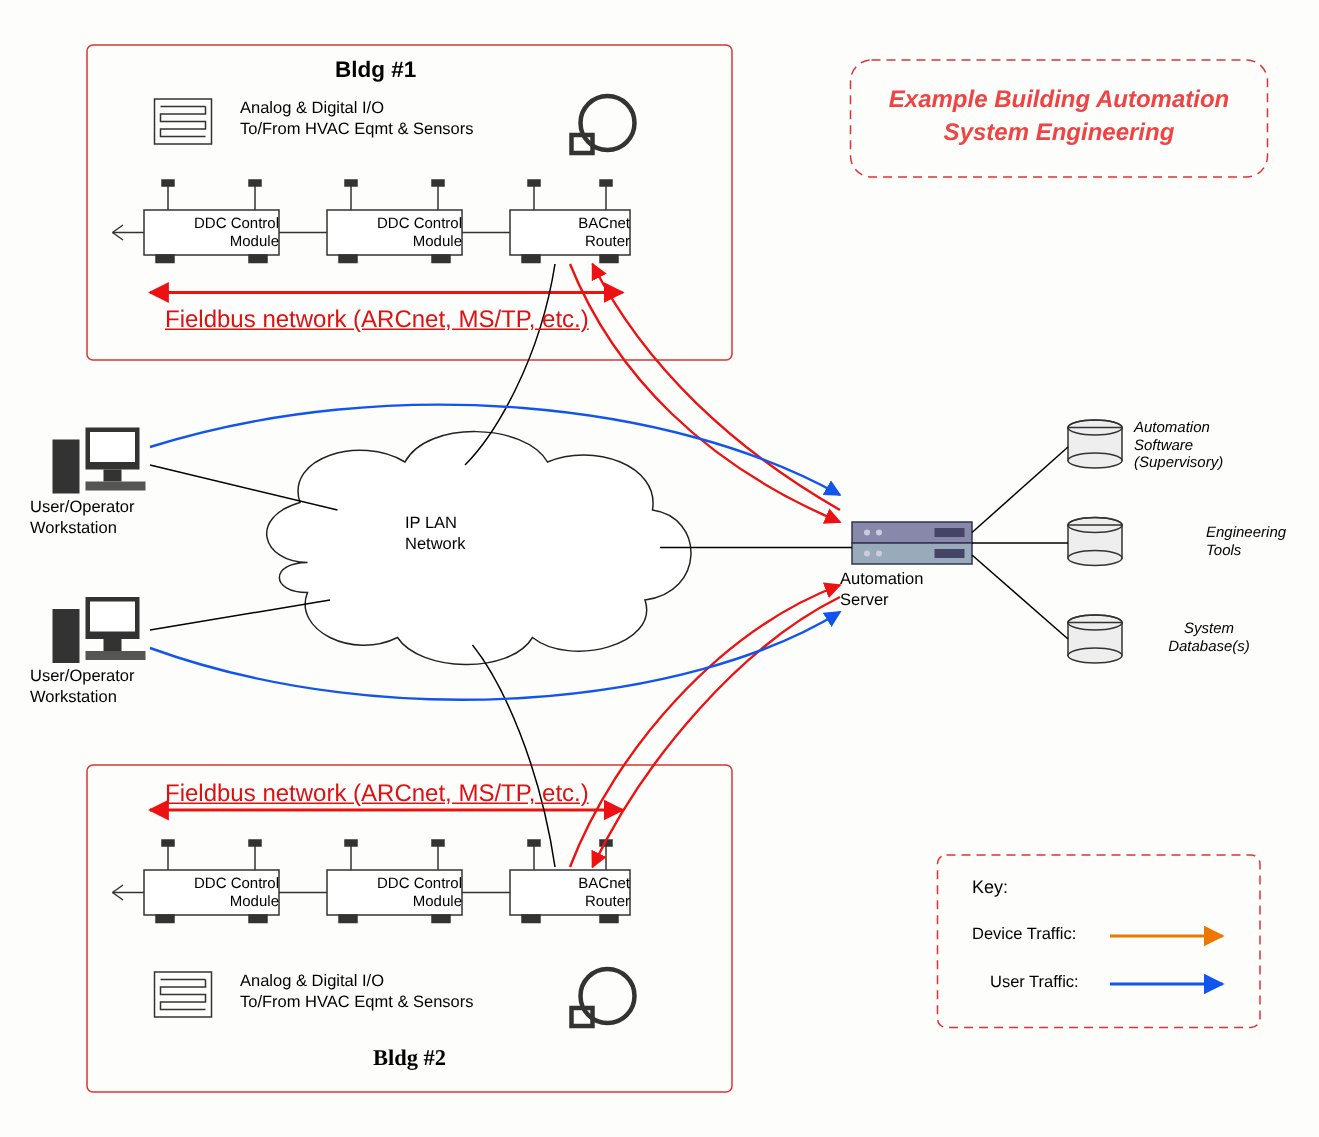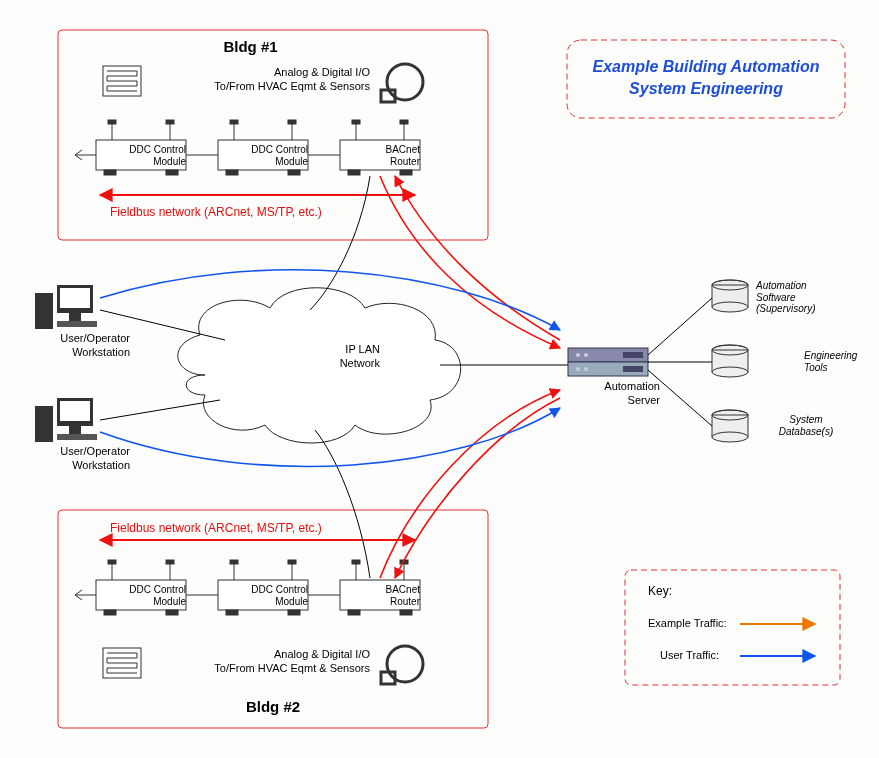--- a/index.html
+++ b/index.html
@@ -6,31 +6,31 @@
   body {
     width: 879px;
     height: 758px;
     position: relative;
     font-family: Arial, Helvetica, sans-serif;
     background: #fdfdfb;
     overflow: hidden;
   }
   .abs { position: absolute; }
   .title-main {
-    color: #1d4ed8;
+    color: #ef4444;
     font-weight: bold;
     font-style: italic;
     font-size: 16px;
     text-align: center;
     line-height: 1.35;
   }
   .bldg-title { font-weight: bold; font-size: 15px; text-align: center; }
-  .small-text { font-size: 11px; text-align: right; line-height: 1.25; }
+  .small-text { font-size: 11px; text-align: left; line-height: 1.25; }
   .tiny-text  { font-size: 10px; text-align: right; line-height: 1.2; }
-  .red-text   { color: #d11; font-size: 12px; }
+  .red-text   { color: #d11; font-size: 16px; text-decoration: underline; }
   .key-title  { font-size: 12px; }
   .key-label  { font-size: 11px; }
   .db-label   { font-size: 10px; font-style: italic; line-height: 1.15; }
   svg { display: block; }
 </style>
 </head>
 <body>
 
 <svg class="abs" width="879" height="758" style="left:0;top:0;">
   <defs>
@@ -253,21 +253,21 @@
 <div class="abs tiny-text" style="left:218px;top:584px;width:90px;white-space:pre-line;">DDC Control
 Module</div>
 <div class="abs tiny-text" style="left:340px;top:584px;width:80px;white-space:pre-line;">BACnet
 Router</div>
 
 <div class="abs small-text" style="left:160px;top:648px;width:210px;">
   <span>Analog &amp; Digital I/O</span><br>
   <span>To/From HVAC Eqmt &amp; Sensors</span>
 </div>
 
-<div class="abs bldg-title" style="left:58px;top:698px;width:430px;">Bldg #2</div>
+<div class="abs bldg-title" style="left:58px;top:698px;width:430px;font-family:Liberation Serif, serif;">Bldg #2</div>
 
 <div class="abs title-main" style="left:567px;top:56px;width:278px;">
   <span>Example Building Automation</span><br>
   <span>System Engineering</span>
 </div>
 
 <div class="abs small-text" style="left:20px;top:332px;width:110px;white-space:pre-line;">User/Operator
 Workstation</div>
 <div class="abs small-text" style="left:20px;top:445px;width:110px;white-space:pre-line;">User/Operator
 Workstation</div>
@@ -280,14 +280,14 @@
 
 <div class="abs db-label" style="left:756px;top:280px;width:100px;white-space:pre-line;">Automation
 Software
 (Supervisory)</div>
 <div class="abs db-label" style="left:756px;top:350px;width:100px;white-space:pre-line;margin-left:48px;">Engineering
 Tools</div>
 <div class="abs db-label" style="left:756px;top:414px;width:100px;white-space:pre-line;text-align:center;">System
 Database(s)</div>
 
 <div class="abs key-title" style="left:648px;top:584px;">Key:</div>
-<div class="abs key-label" style="left:648px;top:617px;">Example Traffic:</div>
+<div class="abs key-label" style="left:648px;top:617px;">Device Traffic:</div>
 <div class="abs key-label" style="left:648px;top:649px;margin-left:12px;">User Traffic:</div>
 
 </body></html>

